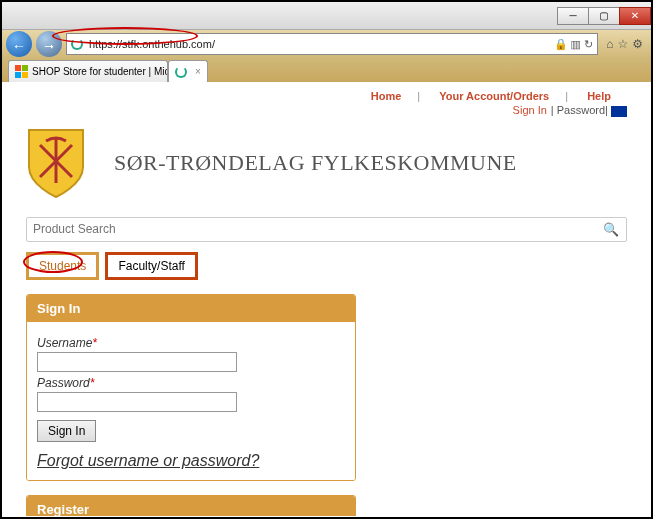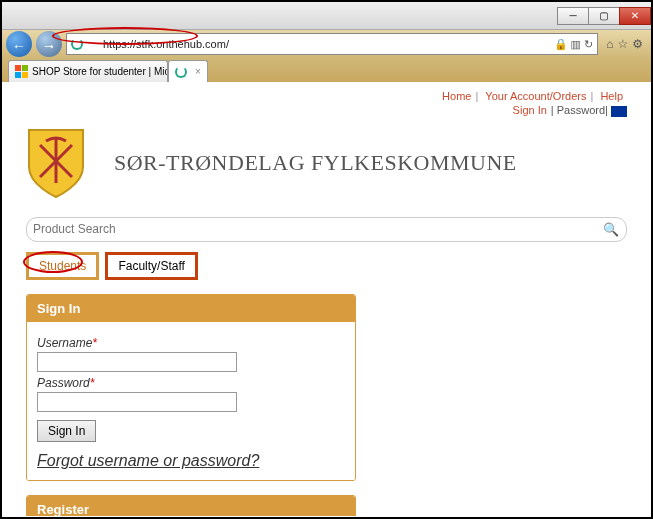--- a/index.html
+++ b/index.html
@@ -36,21 +36,21 @@
     display:flex;align-items:center;gap:4px;padding:0 4px;
     background:linear-gradient(#e8d7a8,#d0b878);
   }
   .navcircle{
     width:26px;height:26px;border-radius:50%;background:radial-gradient(circle at 35% 30%,#6cb0f0,#1a5fb0);
     display:flex;align-items:center;justify-content:center;color:#fff;font-size:14px;
   }
   .navcircle.disabled{filter:grayscale(.6) brightness(1.2);}
   .urlbar{
     flex:1;height:22px;background:#fff;border:1px solid #888;display:flex;align-items:center;
-    padding:0 4px;font-size:11px;color:#222;gap:20px;
+    padding:0 4px;font-size:11px;color:#222;gap:6px;
   }
   .url-circle{
     position:absolute;left:50px;top:25px;width:146px;height:18px;border:2px solid #c00;border-radius:50%;
     pointer-events:none;
   }
   .urlicons{display:flex;gap:3px;font-size:11px;color:#555;}
   .righticons{display:flex;gap:4px;font-size:12px;color:#555;padding:0 4px;}
   .tabs{
     height:24px;background:linear-gradient(#d0b878,#c8a860);display:flex;align-items:flex-end;
     padding-left:6px;gap:0;
@@ -59,33 +59,33 @@
     height:22px;background:linear-gradient(#fafafa,#eaeaea);border:1px solid #999;border-bottom:none;
     border-radius:3px 3px 0 0;padding:2px 6px;font-size:10px;display:flex;align-items:center;gap:4px;
     max-width:160px;white-space:nowrap;overflow:hidden;
   }
   .tab.active{background:#fff;}
   .tabx{color:#888;font-size:10px;margin-left:4px;}
   .page{
     background:#fff;height:434px;overflow:auto;padding:8px 24px;
   }
   .toplinks{text-align:right;font-size:11px;color:#555;}
-  .toplinks a{color:#c94a2d;text-decoration:none;margin:0 4px;}
+  .toplinks a{color:#c94a2d;text-decoration:none;margin:0 16px;font-weight:bold;}
   .toplinks .sep{color:#999;}
   .toplinks2{text-align:right;font-size:11px;color:#555;margin-top:2px;}
   .toplinks2 a{color:#c94a2d;text-decoration:none;margin:0 4px;}
   .flag{display:inline-block;width:16px;height:11px;background:#003399;vertical-align:middle;position:relative;}
   .flag::after{content:"";position:absolute;inset:0;background:
     repeating-linear-gradient(0deg,transparent 0 5px,#ffcc00 5px 5.2px);
     box-shadow:inset 0 0 0 1px #003399;}
   .header{display:flex;align-items:center;gap:28px;margin:10px 0 18px;}
   .shield{width:60px;height:72px;}
   .title{font-family:Georgia,serif;font-size:22px;color:#555;letter-spacing:.5px;}
   .searchrow{
-    border:1px solid #ccc;border-radius:11px;padding:4px 6px;display:flex;align-items:center;
+    border:1px solid #ccc;border-radius:2px;padding:4px 6px;display:flex;align-items:center;
     justify-content:center;margin-bottom:10px;
   }
   .searchrow input{border:none;outline:none;font-size:12px;flex:1;color:#777;}
   .searchrow .mag{color:#888;font-size:13px;}
   .tabbtns{display:flex;gap:6px;margin-bottom:14px;}
   .tabbtn{border:3px solid #c2410c;padding:4px 10px;font-size:12px;background:#fff;cursor:pointer;}
   .tabbtn.active{border-color:#d69a3e;color:#c06a1a;position:relative;}
   .students-circle{
     position:absolute;left:-6px;top:-4px;width:60px;height:22px;border:2px solid #c00;border-radius:50%;
     pointer-events:none;

